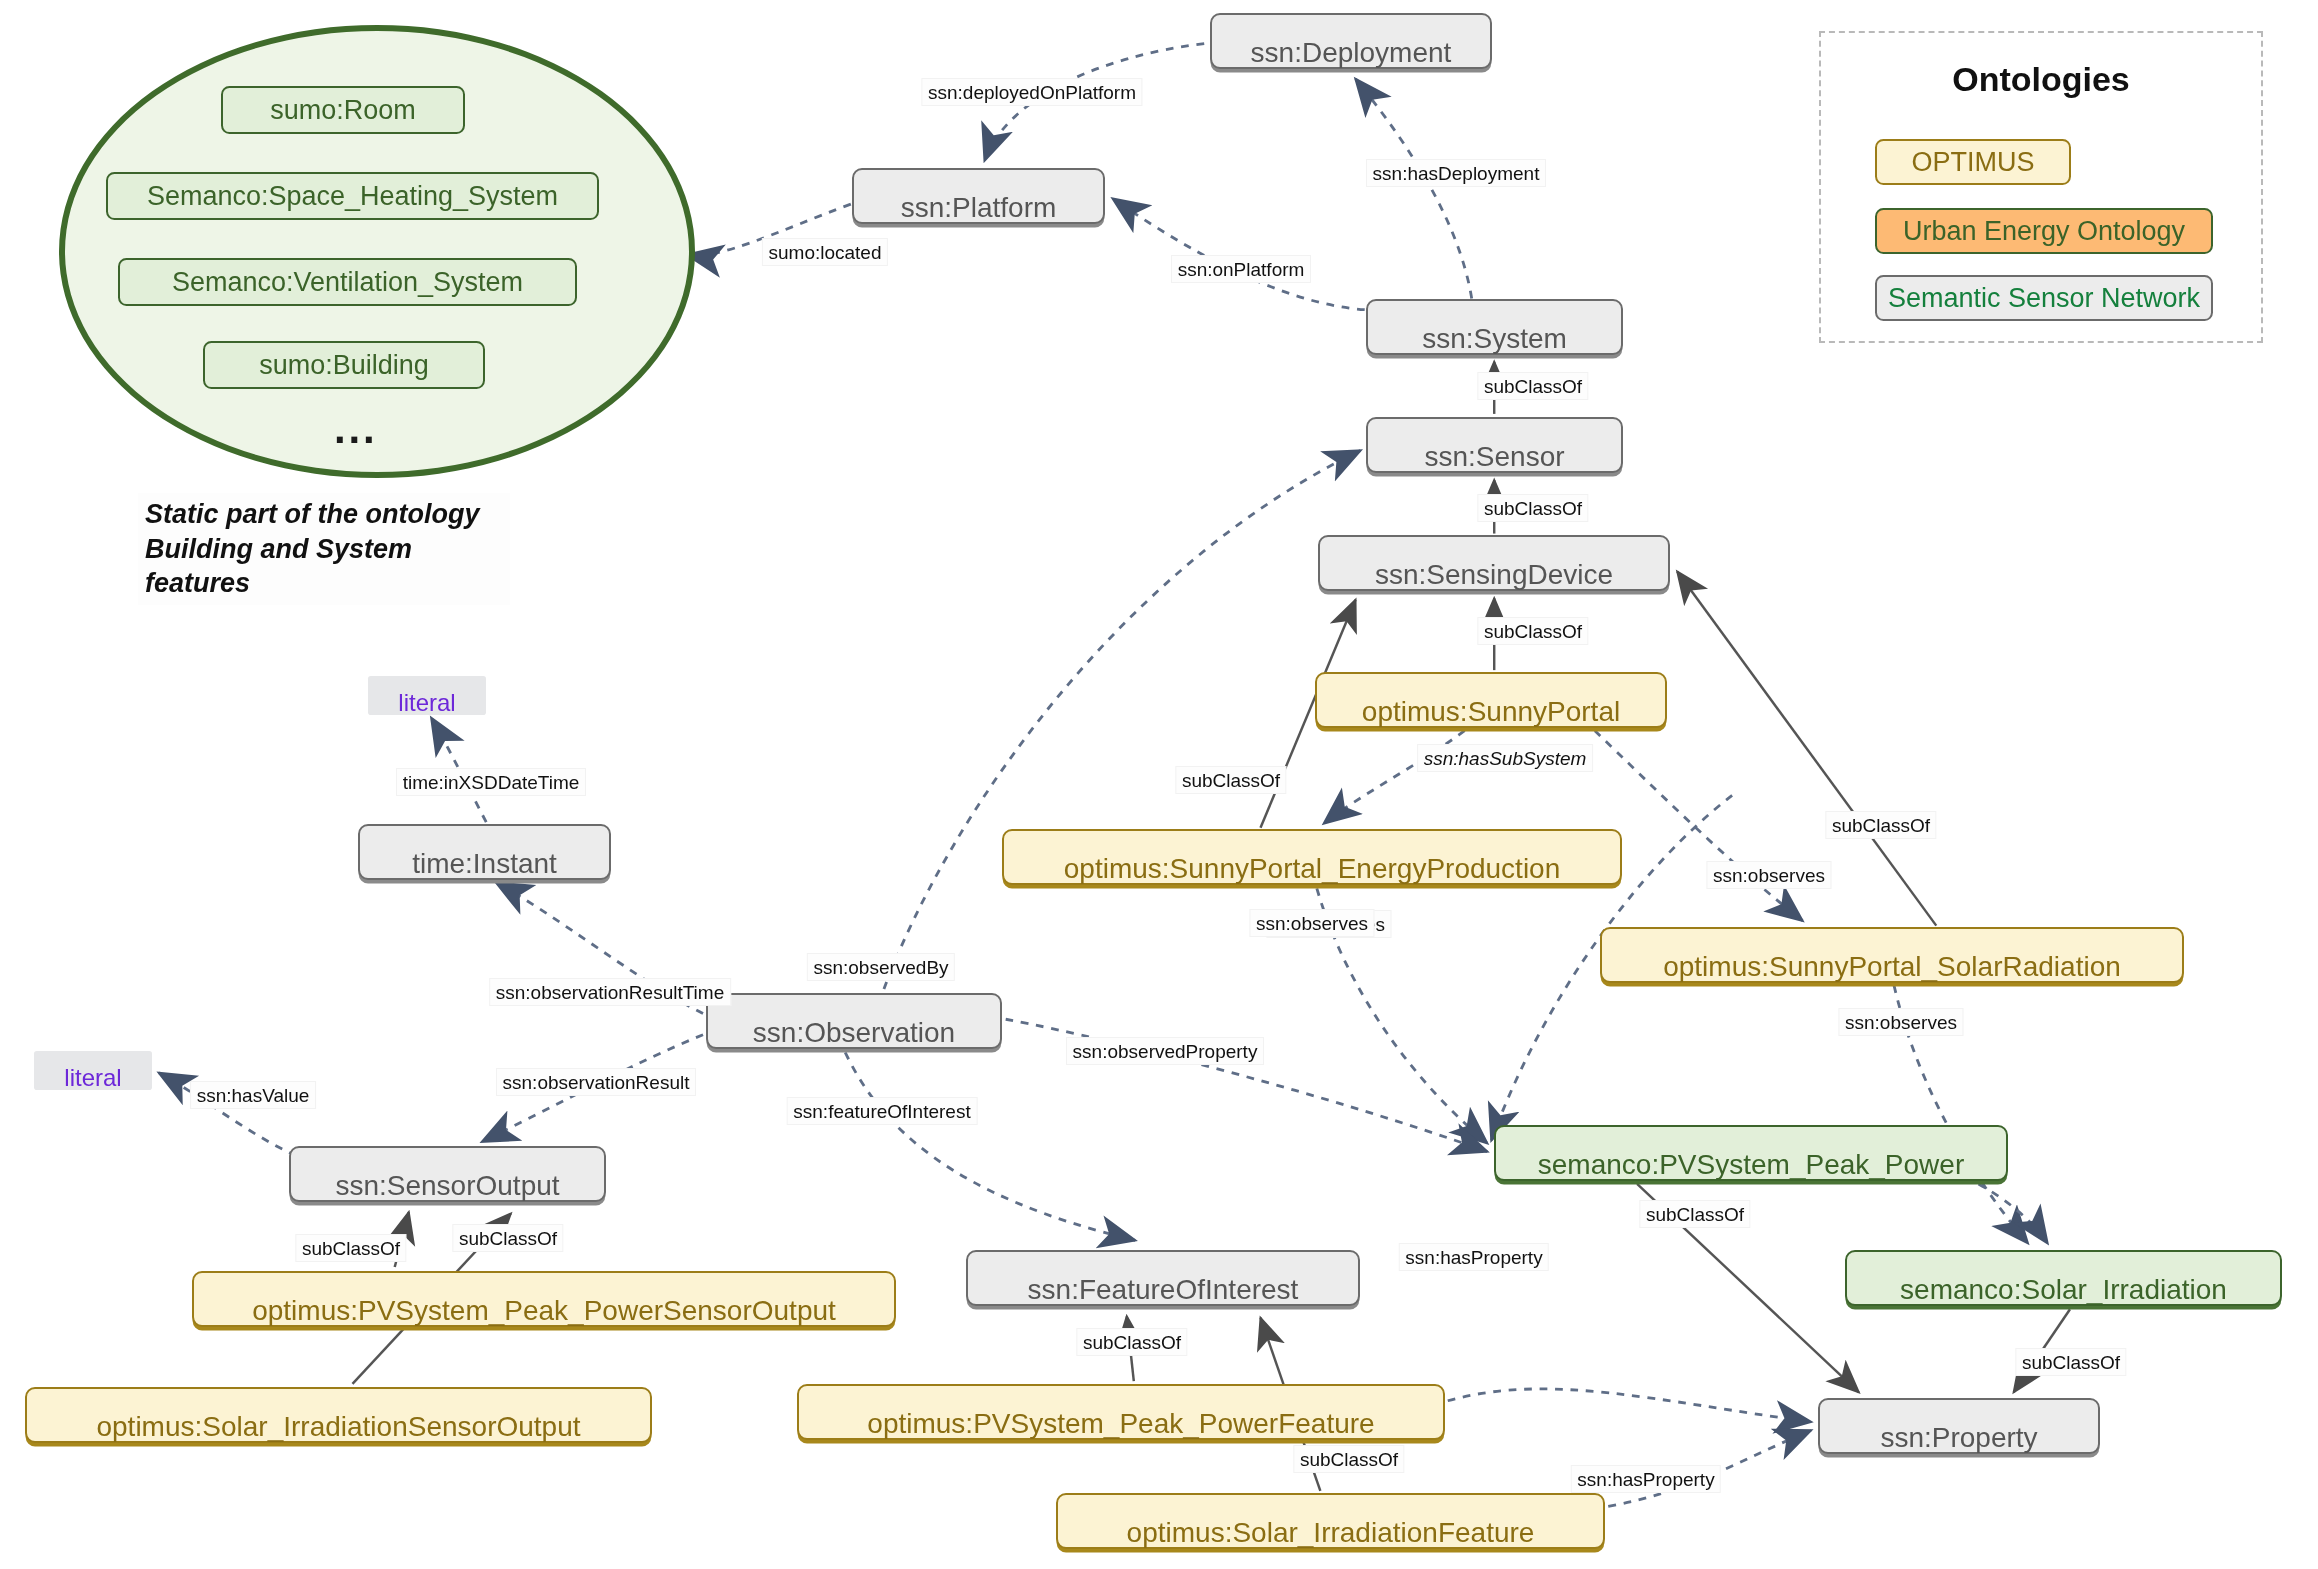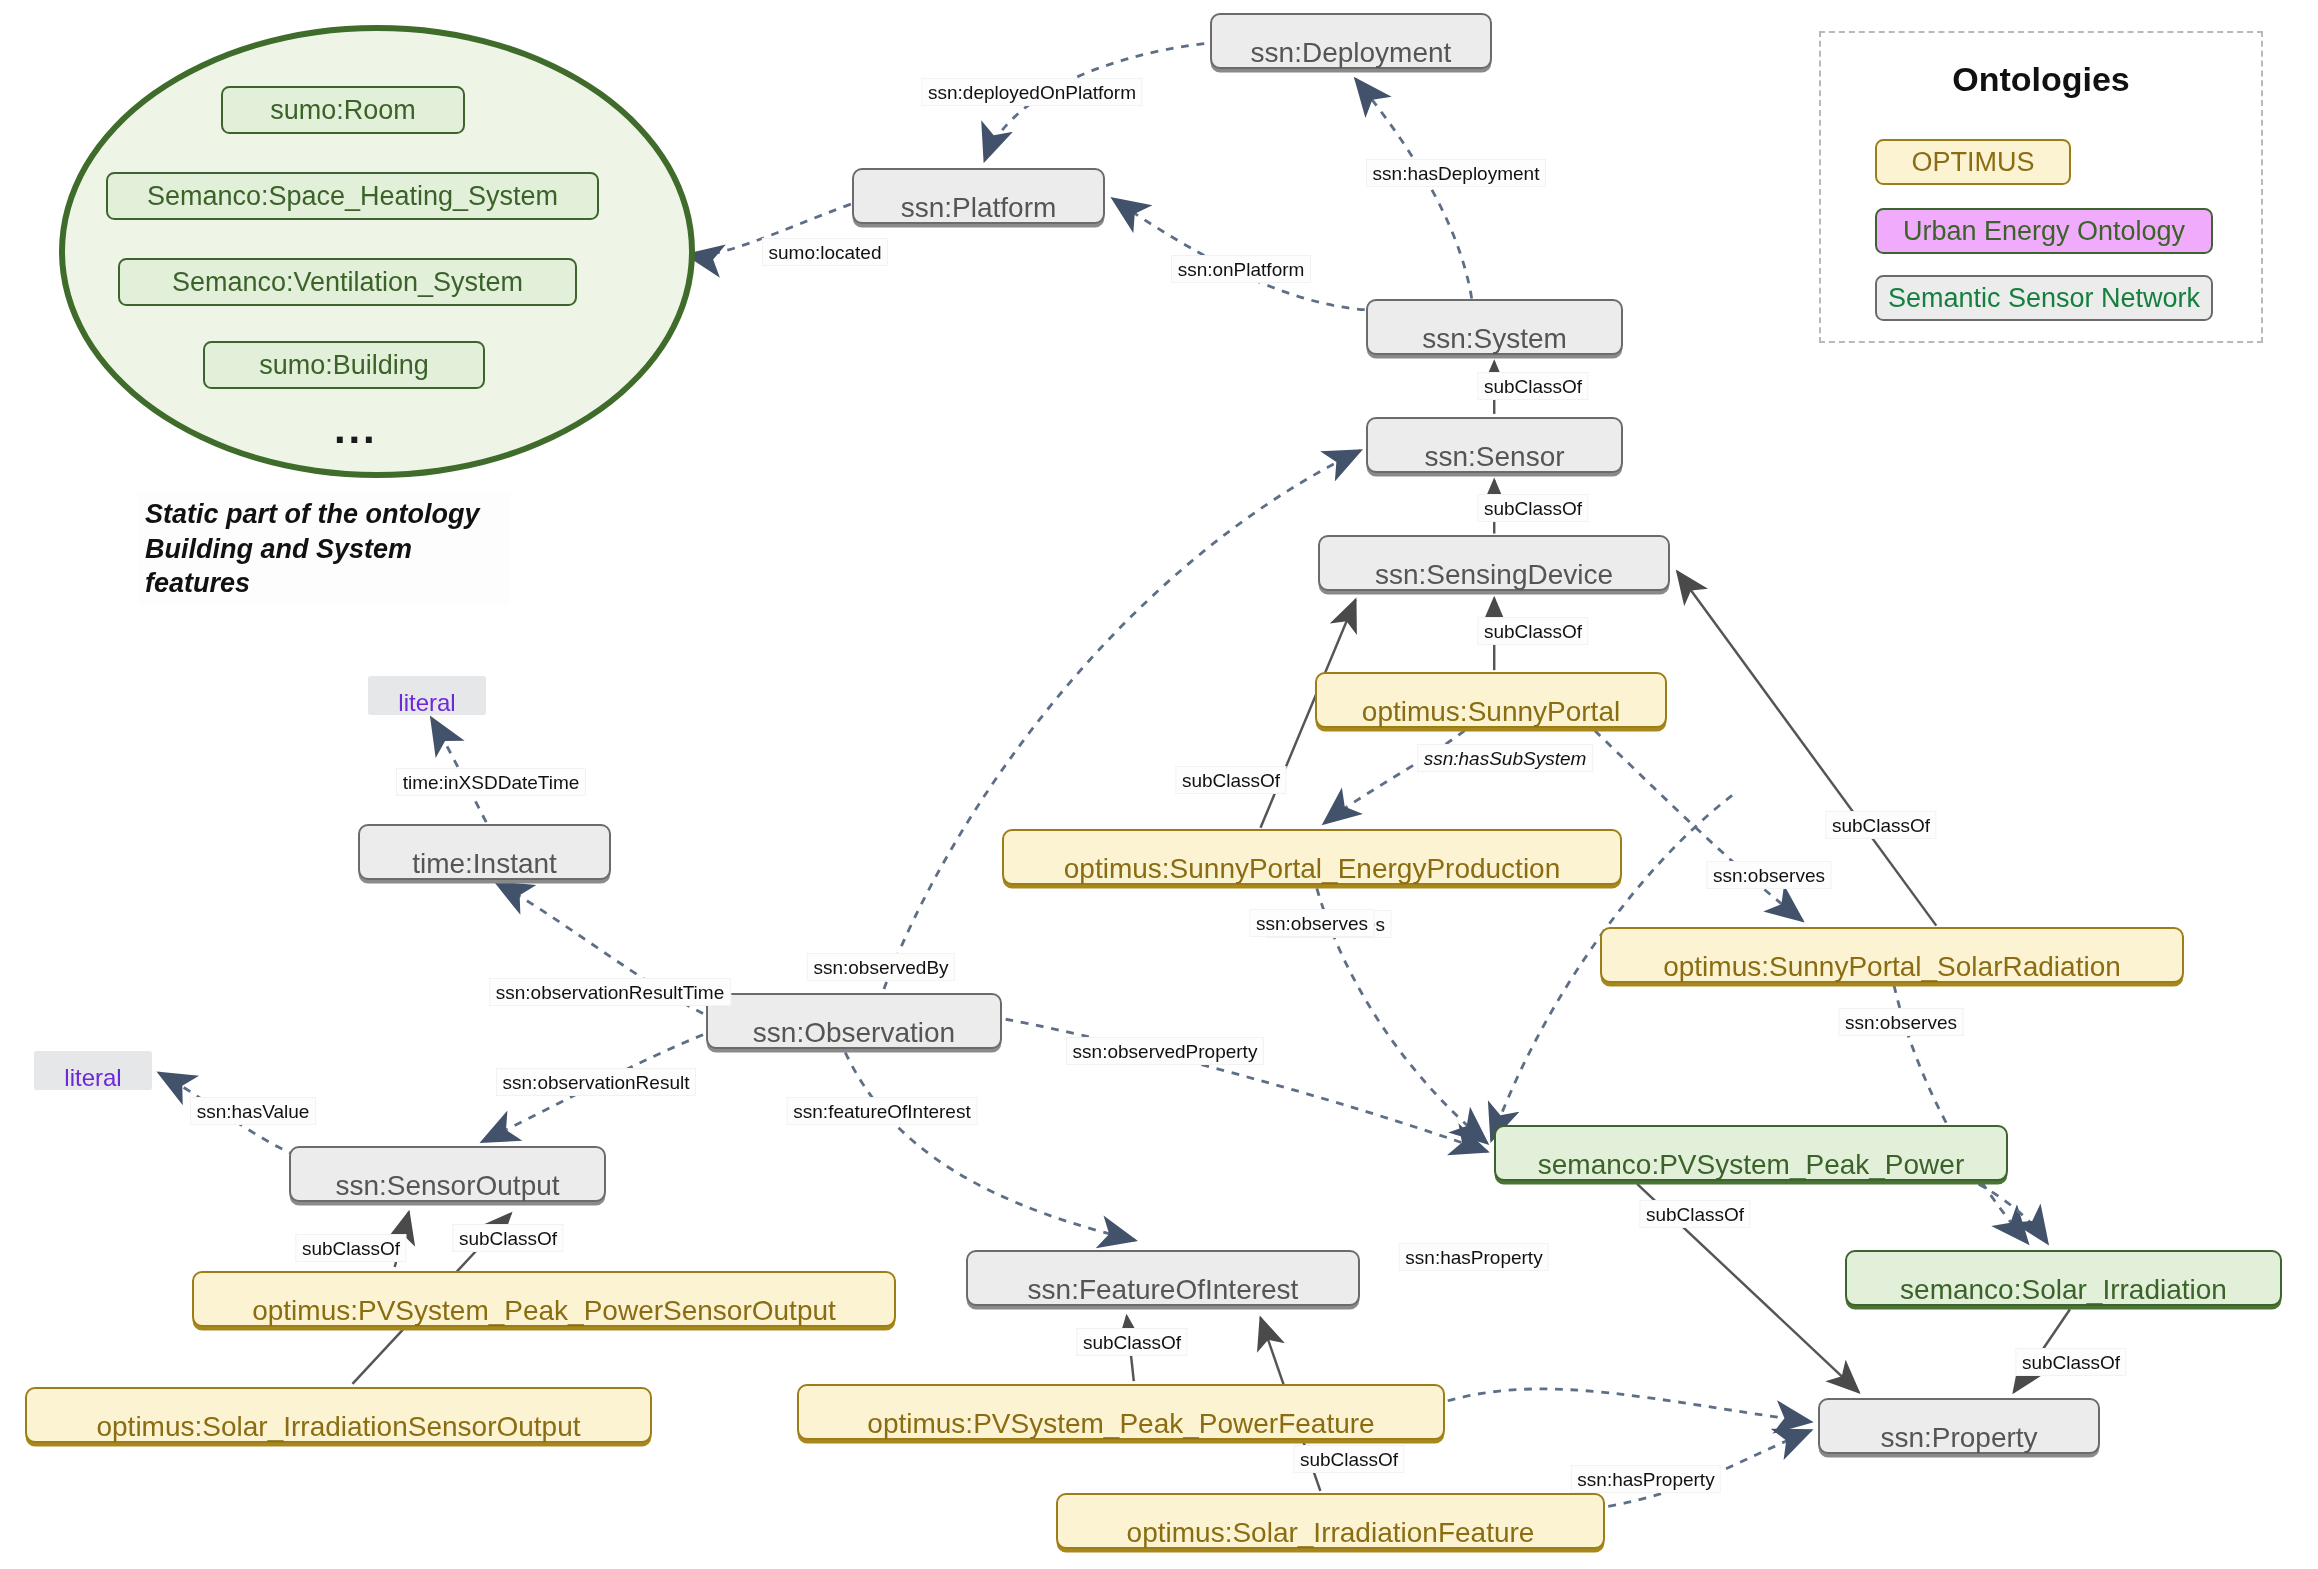--- a/index.html
+++ b/index.html
@@ -91,21 +91,21 @@
     position:absolute;width:100%;text-align:center;
     font-weight:bold;font-size:34px;color:#111;
   }
   .legend-item{
     position:absolute;
     box-sizing:border-box;
     display:flex;align-items:center;justify-content:center;
     border-radius:8.4px;font-size:27px;white-space:nowrap;
   }
   .legend-item.optimus{background:#fcf3d3;border:2.8px solid #9c7d18;color:#8a6d12;}
-  .legend-item.ueo{background:#f0abfc;border:2.8px solid #3c642c;color:#3b6329;}
+  .legend-item.ueo{background:#fdba74;border:2.8px solid #3c642c;color:#3b6329;}
   .legend-item.ssn{background:#ececec;border:2.8px solid #6b6b6b;color:#15803d;}
 
   
   .elabel{
     position:absolute;z-index:25;
     background:#fdfdfd;
     color:#111;
     font-size:19px;
     line-height:1;
     padding:3.5px 5.6px;
@@ -324,21 +324,21 @@
   <div class="elabel" style="left:1231px;top:780px;">subClassOf</div>
   <div class="elabel" style="left:1881px;top:825px;">subClassOf</div>
   <div class="elabel" style="left:1505px;top:758px;font-style:italic;">ssn:hasSubSystem</div>
   <div class="elabel" style="left:1329px;top:924px;">ssn:observes</div>
 
   <div class="elabel" style="left:1769px;top:875px;">ssn:observes</div>
   <div class="elabel" style="left:1901px;top:1022px;">ssn:observes</div>
   <div class="elabel" style="left:491px;top:782px;">time:inXSDDateTime</div>
   <div class="elabel" style="left:610px;top:992px;">ssn:observationResultTime</div>
   <div class="elabel" style="left:596px;top:1082px;">ssn:observationResult</div>
-  <div class="elabel" style="left:253px;top:1095px;margin-top:16px;">ssn:hasValue</div>
+  <div class="elabel" style="left:253px;top:1095px;">ssn:hasValue</div>
   <div class="elabel" style="left:881px;top:967px;">ssn:observedBy</div>
   <div class="elabel" style="left:1165px;top:1051px;">ssn:observedProperty</div>
   <div class="elabel" style="left:882px;top:1111px;">ssn:featureOfInterest</div>
   <div class="elabel" style="left:351px;top:1248px;">subClassOf</div>
   <div class="elabel" style="left:508px;top:1238px;">subClassOf</div>
   <div class="elabel" style="left:1132px;top:1342px;">subClassOf</div>
   <div class="elabel" style="left:1349px;top:1459px;">subClassOf</div>
   <div class="elabel" style="left:1695px;top:1214px;">subClassOf</div>
   <div class="elabel" style="left:2071px;top:1362px;">subClassOf</div>
   <div class="elabel" style="left:1474px;top:1257px;">ssn:hasProperty</div>

